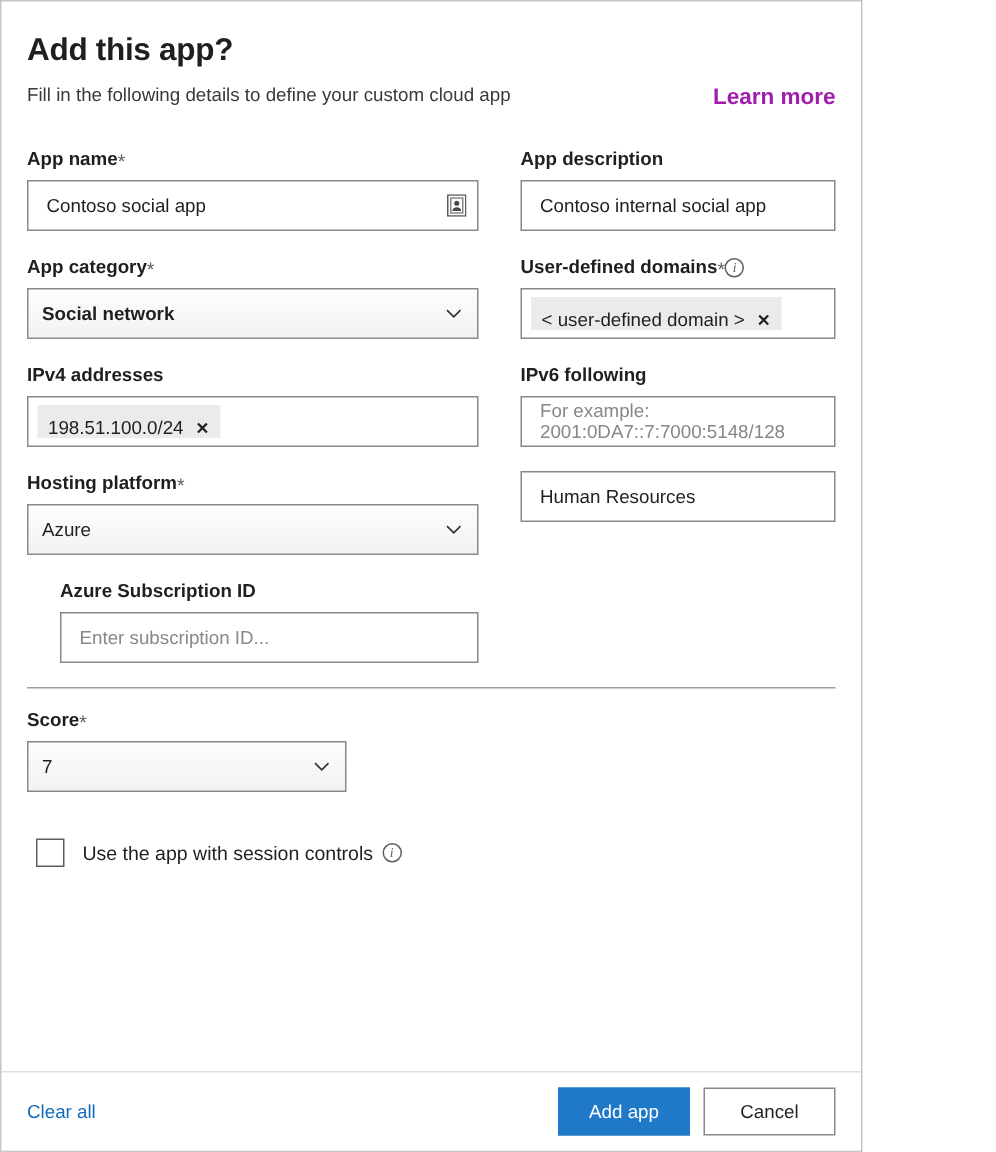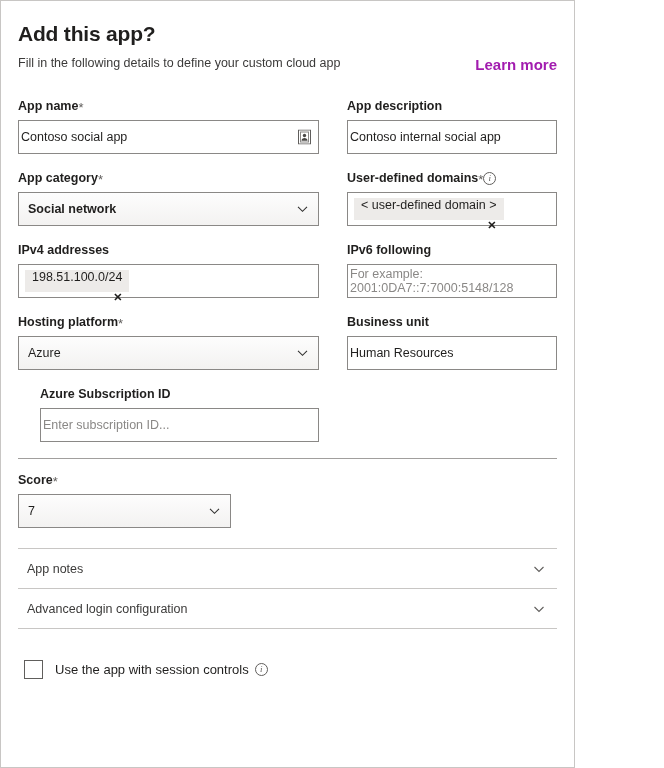--- a/index.html
+++ b/index.html
@@ -101,21 +101,21 @@
   }
 
   .input {
     position: relative;
     width: 100%;
     height: 34px;
     border: 1px solid #8a8886;
     background: #ffffff;
     display: flex;
     align-items: center;
-    padding: 0 2px;
+    padding: 0 12px;
     font-size: 12.5px;
     color: #201f1e;
   }
   .input .val { color: #201f1e; }
   .input .ph  { color: #8a8886; }
   .input.tagbox { padding: 0 6px; }
 
   .field-icon {
     position: absolute;
     right: 7px; top: 50%;
@@ -127,21 +127,20 @@
   .tag {
     display: inline-flex;
     align-items: flex-end;
     gap: 8px;
     background: #edebe9;
     color: #201f1e;
     font-size: 12.5px;
     height: 22px;
     padding: 0 7px;
     white-space: nowrap;
-    flex-direction: column;
   }
   .tag .x {
     font-size: 11px;
     font-weight: bold;
     color: #201f1e;
     cursor: pointer;
     line-height: 1;
   }
 
   
@@ -366,23 +365,20 @@
           <span>Azure</span>
           <span class="chev">
             <svg width="11" height="11" viewBox="0 0 11 11" aria-hidden="true">
               <path d="M1 3.3 L5.5 7.8 L10 3.3" fill="none" stroke="#323130" stroke-width="1.1"></path>
             </svg>
           </span>
         </div>
       </div>
 
       <div class="field">
-        <div class="label">
-          <span>Business unit</span>
-        </div>
         <div class="input">
           <span class="val">Human Resources</span>
         </div>
       </div>
 
       <div class="field nested">
         <div class="label">
           <span>Azure Subscription ID</span>
         </div>
         <div class="input">
@@ -404,46 +400,32 @@
           <span>7</span>
           <span class="chev">
             <svg width="11" height="11" viewBox="0 0 11 11" aria-hidden="true">
               <path d="M1 3.3 L5.5 7.8 L10 3.3" fill="none" stroke="#323130" stroke-width="1.1"></path>
             </svg>
           </span>
         </div>
       </div>
     </div>
 
-    <div class="accordions">
-      <div class="acc-line"></div>
-      <div class="acc-row">
-        <span>App notes</span>
-        <span class="chev2">
-          <svg width="12" height="12" viewBox="0 0 12 12" aria-hidden="true">
-            <path d="M1.5 4 L6 8.5 L10.5 4" fill="none" stroke="#605e5c" stroke-width="1.1"></path>
-          </svg>
-        </span>
-      </div>
-      <div class="acc-line"></div>
-      <div class="acc-row">
-        <span>Advanced login configuration</span>
-        <span class="chev2">
-          <svg width="12" height="12" viewBox="0 0 12 12" aria-hidden="true">
-            <path d="M1.5 4 L6 8.5 L10.5 4" fill="none" stroke="#605e5c" stroke-width="1.1"></path>
-          </svg>
-        </span>
-      </div>
-      <div class="acc-line"></div>
-    </div>
 
     <div class="checkrow">
       <div class="checkbox"></div>
       <div class="checklabel">
         <span>Use the app with session controls</span>
         <span class="info-icon">i</span>
       </div>
     </div>
 
   </div>
 
+  <div class="footer">
+    <a class="clear-all">Clear all</a>
+    <div class="footer-right">
+      <button class="btn btn-primary">Add app</button>
+      <button class="btn btn-secondary">Cancel</button>
+    </div>
+  </div>
 
 </div>
 
 </body></html>

